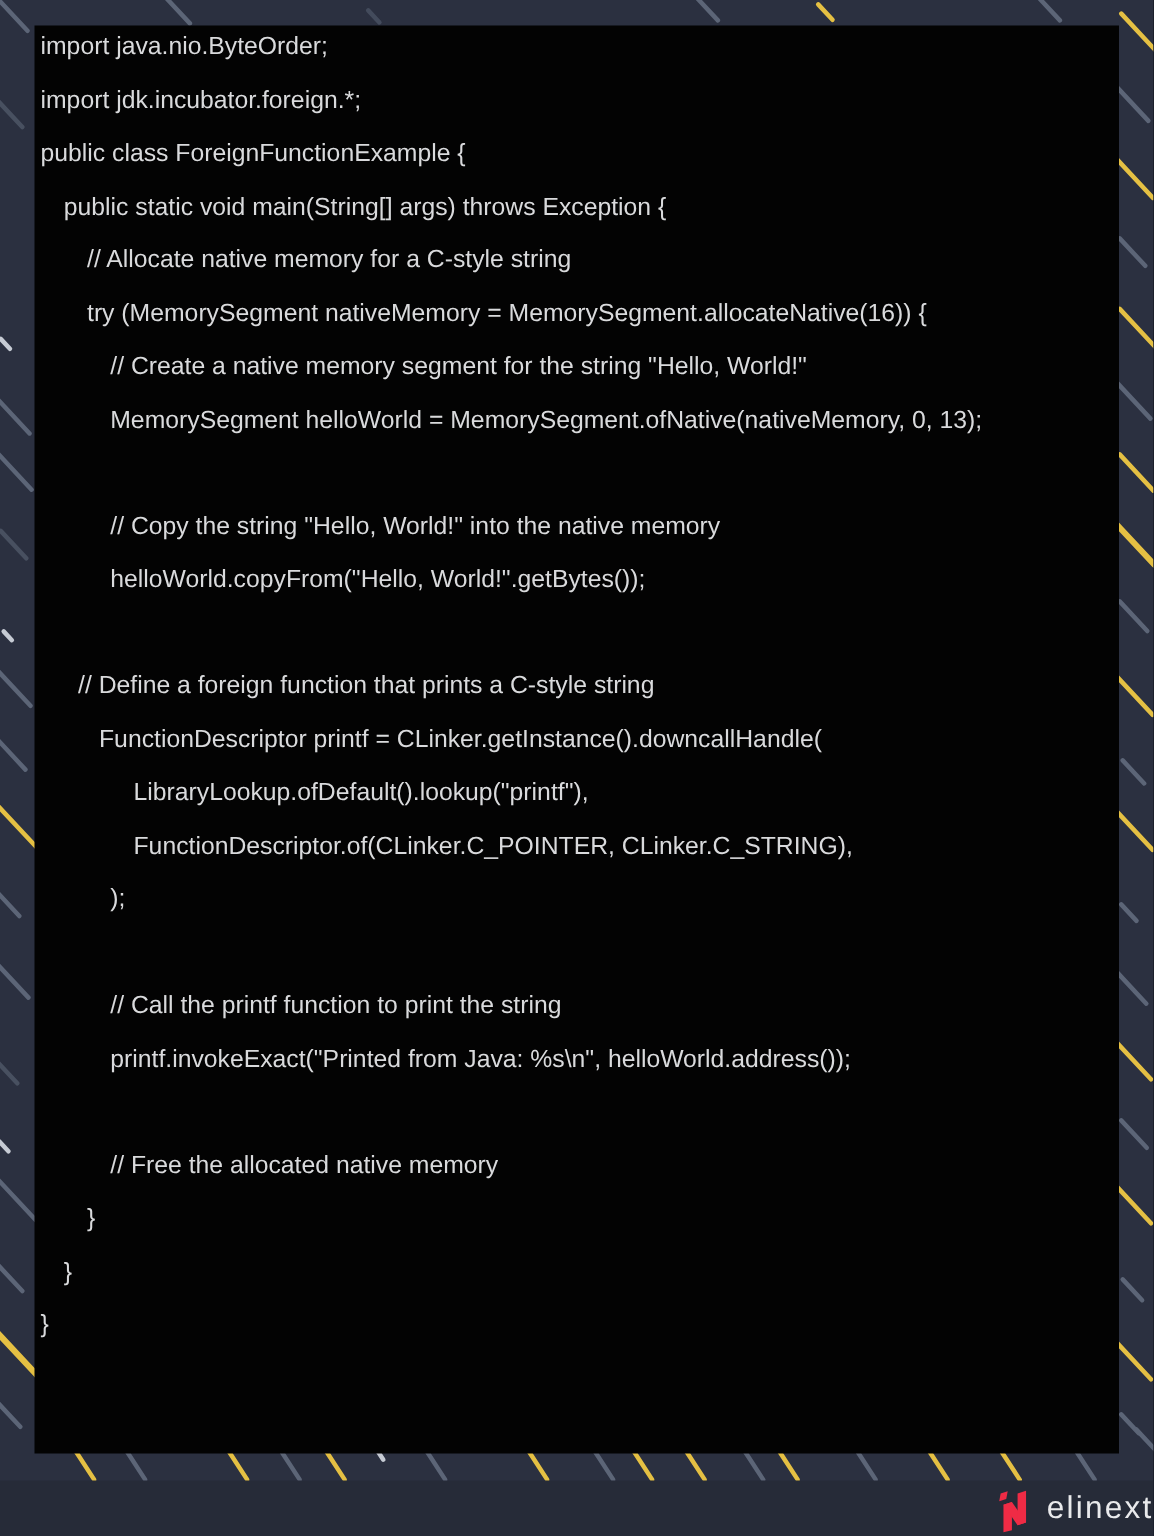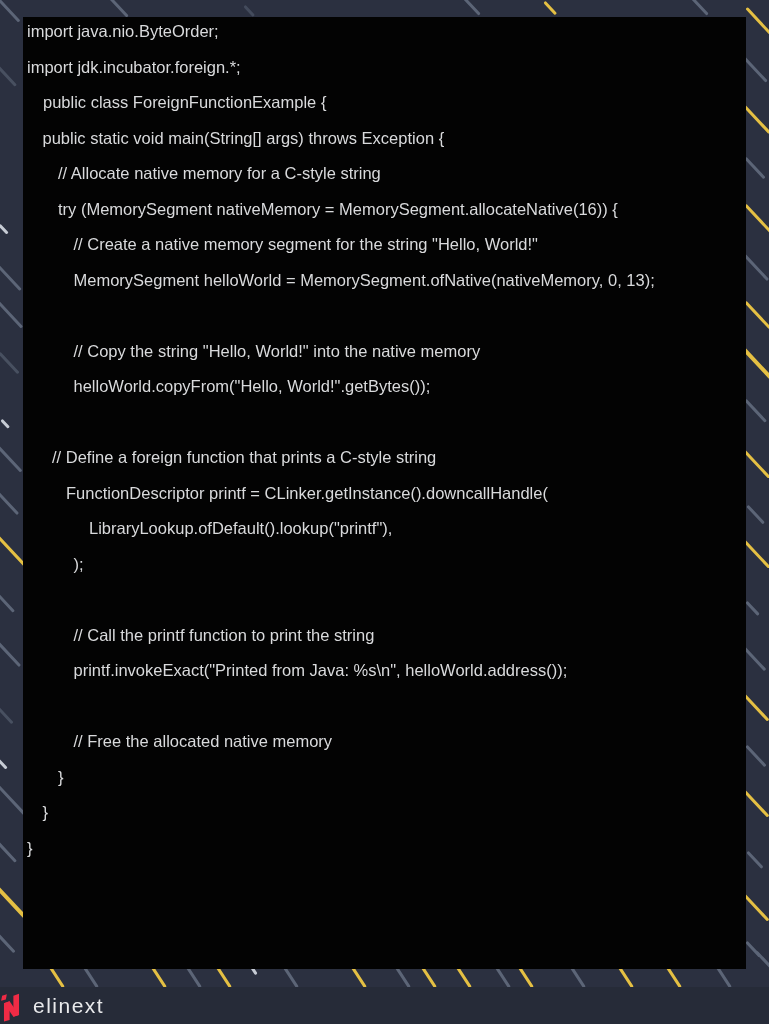--- a/index.html
+++ b/index.html
@@ -61,21 +61,21 @@
   .footer {
     position: absolute;
     left: 0;
     top: 987px;
     width: 769px;
     height: 37px;
     background: var(--footer-bg);
     z-index: 3;
     display: flex;
     align-items: center;
-    justify-content: flex-start;
+    justify-content: flex-end;
   }
   .logo { display: flex; align-items: center; }
   .logo-icon { display: block; }
   .logo-icon polygon { fill: var(--logo-red); }
   .logo-text {
     margin-left: 10px;
     font-size: 21px;
     letter-spacing: 1.5px;
     color: var(--logo-text-color);
     font-weight: 400;
@@ -147,33 +147,34 @@
       <div class="deco g" style="left: 569px; top: 966px; height: 26px; transform: rotate(-33deg);"></div>
       <div class="deco y" style="left: 617px; top: 966px; height: 26px; transform: rotate(-33deg);"></div>
       <div class="deco y" style="left: 665px; top: 966px; height: 26px; transform: rotate(-33deg);"></div>
       <div class="deco g" style="left: 715px; top: 966px; height: 26px; transform: rotate(-33deg);"></div>
     </div>
 
   <div class="code-block">
     <div class="code-inner">
         <div class="code-line" style="padding-left: 4px;">import java.nio.ByteOrder;</div>
         <div class="code-line" style="padding-left: 4px;">import jdk.incubator.foreign.*;</div>
-        <div class="code-line" style="padding-left: 20px;">public class ForeignFunctionExample {</div>
+        <div class="code-line" style="padding-left: 4px;">public class ForeignFunctionExample {</div>
         <div class="code-line" style="padding-left: 19.5px;">public static void main(String[] args) throws Exception {</div>
         <div class="code-line" style="padding-left: 35px;">// Allocate native memory for a C-style string</div>
         <div class="code-line" style="padding-left: 35px;">try (MemorySegment nativeMemory = MemorySegment.allocateNative(16)) {</div>
         <div class="code-line" style="padding-left: 50.5px;">// Create a native memory segment for the string "Hello, World!"</div>
         <div class="code-line" style="padding-left: 50.5px;">MemorySegment helloWorld = MemorySegment.ofNative(nativeMemory, 0, 13);</div>
         <div class="code-line" style="padding-left: 4px;">&nbsp;</div>
         <div class="code-line" style="padding-left: 50.5px;">// Copy the string "Hello, World!" into the native memory</div>
         <div class="code-line" style="padding-left: 50.5px;">helloWorld.copyFrom("Hello, World!".getBytes());</div>
         <div class="code-line" style="padding-left: 4px;">&nbsp;</div>
         <div class="code-line" style="padding-left: 29px;">// Define a foreign function that prints a C-style string</div>
         <div class="code-line" style="padding-left: 43px;">FunctionDescriptor printf = CLinker.getInstance().downcallHandle(</div>
         <div class="code-line" style="padding-left: 66px;">LibraryLookup.ofDefault().lookup("printf"),</div>
+        <div class="code-line" style="padding-left: 66px;">FunctionDescriptor.of(CLinker.C_POINTER, CLinker.C_STRING),</div>
         <div class="code-line" style="padding-left: 50.5px;">);</div>
         <div class="code-line" style="padding-left: 4px;">&nbsp;</div>
         <div class="code-line" style="padding-left: 50.5px;">// Call the printf function to print the string</div>
         <div class="code-line" style="padding-left: 50.5px;">printf.invokeExact("Printed from Java: %s\n", helloWorld.address());</div>
         <div class="code-line" style="padding-left: 4px;">&nbsp;</div>
         <div class="code-line" style="padding-left: 50.5px;">// Free the allocated native memory</div>
         <div class="code-line" style="padding-left: 35px;">}</div>
         <div class="code-line" style="padding-left: 19.5px;">}</div>
         <div class="code-line" style="padding-left: 4px;">}</div>
       </div>

